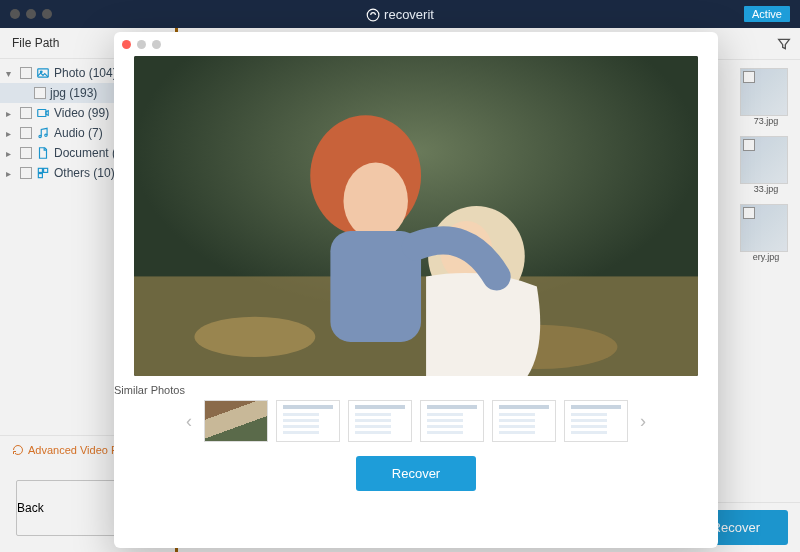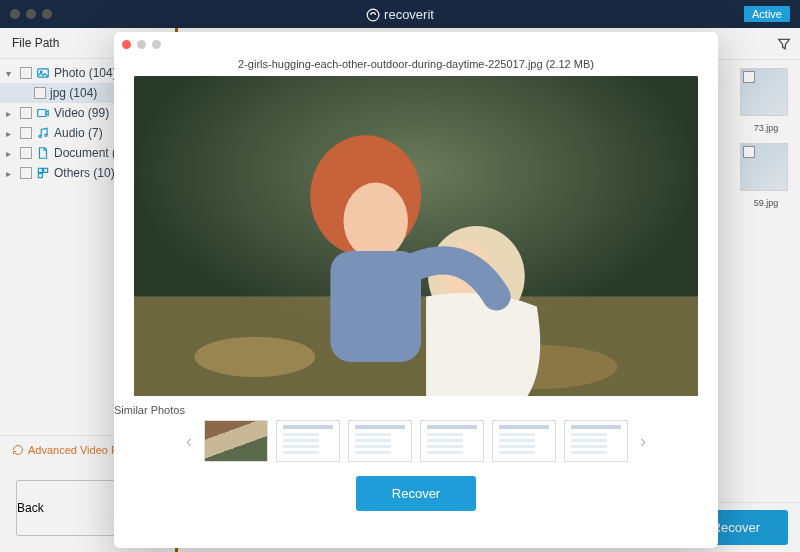--- a/index.html
+++ b/index.html
@@ -29,21 +29,21 @@
   .back-btn { margin: 16px; padding: 20px 0; border: 1px solid #ccc; text-align: left; font-size: 12px; border-radius: 2px; background: #fff; }
   
   
   .content { flex: 1; position: relative; }
   .toolbar { height: 32px; border-bottom: 1px solid #eee; display: flex; align-items: center; justify-content: flex-end; padding: 0 8px; gap: 8px; }
   .filter-icon { width: 16px; height: 16px; color: #555; }
   .thumb-grid { position: absolute; right: 8px; top: 40px; width: 52px; }
   .thumb-item { margin-bottom: 10px; }
   .thumb-box { width: 48px; height: 48px; background: linear-gradient(135deg,#d0dde8,#e8eef4); border: 1px solid #ddd; position: relative; }
   .thumb-box::after { content:""; position:absolute; top:2px; left:2px; width:10px; height:10px; border:1px solid #999; background:#fff; }
-  .thumb-label { font-size: 9px; color: #555; text-align: center; margin-top: 7px; overflow: hidden; white-space: nowrap; }
+  .thumb-label { font-size: 9px; color: #555; text-align: center; margin-top: 0; overflow: hidden; white-space: nowrap; }
   .bottom-bar { position: absolute; bottom: 0; left: 0; right: 0; height: 50px; display: flex; align-items: center; justify-content: flex-end; padding: 0 12px; gap: 10px; border-top: 1px solid #eee; background:#fff; }
   .view-toggle { display:flex; gap:4px; color:#888; font-size:14px; margin-right:auto; margin-left: 500px;}
   .recover-main-btn { background: #1e9dd9; color:#fff; padding: 10px 28px; font-size: 13px; border:none; border-radius:3px; font-weight:500; }
   
   
   .modal-backdrop { position: absolute; inset: 28px 0 0 0; background: rgba(0,0,0,0.05); }
   .modal { position: absolute; top: 32px; left: 114px; width: 604px; height: 516px; background: #fff; border-radius: 6px; box-shadow: 0 10px 40px rgba(0,0,0,0.25); display: flex; flex-direction: column; }
   .modal-titlebar { height: 24px; display: flex; align-items: center; padding: 0 8px; gap: 6px; }
   .mtl { width: 9px; height: 9px; border-radius: 50%; }
   .mtl.red { background: #ff5f57; }
@@ -94,21 +94,21 @@
               <rect x="3" y="5" width="18" height="14" rx="1"></rect>
               <circle cx="9" cy="10" r="1.5" fill="#1e9dd9"></circle>
               <path d="M3 17l5-5 4 4 3-3 6 6"></path>
             </svg>
           </span>
         <span>Photo (104)</span>
       </div>
 
       <div class="tree-item child">
         <span class="chk"></span>
-        <span>jpg (104)</span>
+        <span>jpg (193)</span>
       </div>
 
       <div class="tree-item">
         <span class="caret">▸</span>
         <span class="chk"></span>
         <span class="fileicon">
             <svg viewBox="0 0 24 24" fill="none" stroke="#1e9dd9" stroke-width="2">
               <rect x="3" y="6" width="14" height="12" rx="1"></rect>
               <path d="M17 10l4-2v8l-4-2z"></path>
             </svg>
@@ -172,41 +172,44 @@
           <path d="M4 5h16l-6 8v6l-4-2v-4z"></path>
         </svg>
     </div>
     <div class="thumb-grid">
       <div class="thumb-item">
           <div class="thumb-box"></div>
           <div class="thumb-label">73.jpg</div>
         </div>
       <div class="thumb-item">
           <div class="thumb-box"></div>
-          <div class="thumb-label">59.jpg</div>
+          <div class="thumb-label">33.jpg</div>
+        </div>
+      <div class="thumb-item">
+          <div class="thumb-box"></div>
+          <div class="thumb-label">ery.jpg</div>
         </div>
     </div>
     <div class="bottom-bar">
       <div class="view-toggle">
         <span>▦</span>
         <span>☰</span>
       </div>
       <button class="recover-main-btn">Recover</button>
     </div>
   </div>
 </div>
 
 <div class="modal-backdrop"></div>
 <div class="modal">
   <div class="modal-titlebar">
     <div class="mtl red"></div>
     <div class="mtl grey"></div>
     <div class="mtl grey"></div>
   </div>
-  <div class="modal-filename">2-girls-hugging-each-other-outdoor-during-daytime-225017.jpg (2.12 MB)</div>
   <div class="preview">
     <svg viewBox="0 0 560 320" preserveAspectRatio="xMidYMid slice">
       <defs>
         <radialGradient id="bg" cx="50%" cy="30%">
             <stop offset="0%" stop-color="#6a7a5a"></stop>
             <stop offset="100%" stop-color="#2a3a2a"></stop>
           </radialGradient>
       </defs>
       <rect width="560" height="320" fill="url(#bg)"></rect>
       <rect y="220" width="560" height="100" fill="#8a7a4a" opacity="0.7"></rect>

